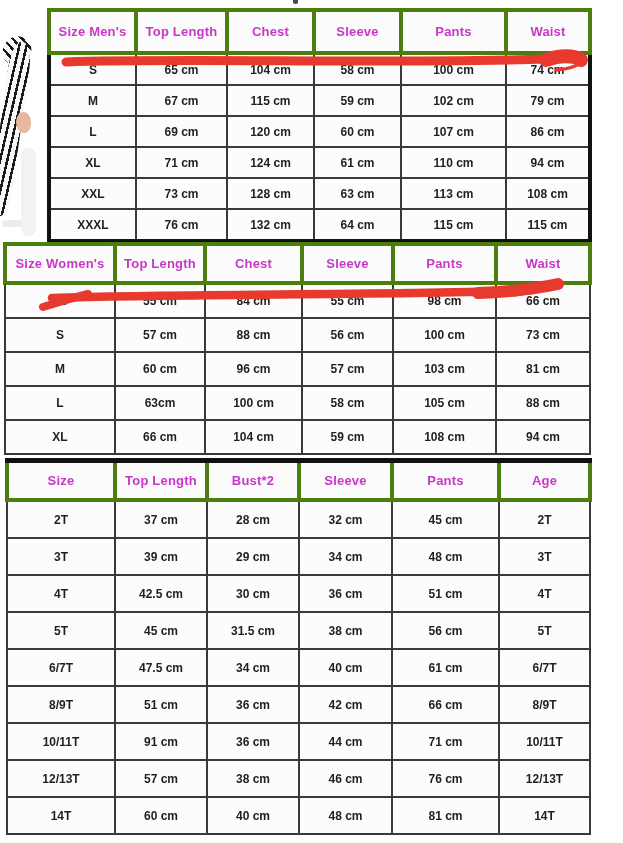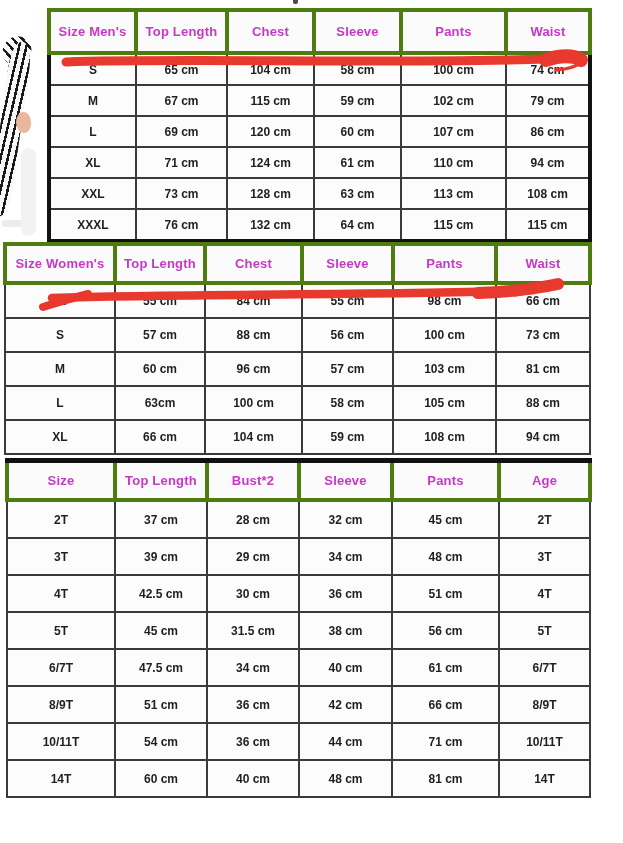--- a/index.html
+++ b/index.html
@@ -272,25 +272,33 @@
       <tr>
         <td>8/9T</td>
         <td>51 cm</td>
         <td>36 cm</td>
         <td>42 cm</td>
         <td>66 cm</td>
         <td>8/9T</td>
       </tr>
       <tr>
         <td>10/11T</td>
-        <td>54 cm</td>
+        <td>91 cm</td>
         <td>36 cm</td>
         <td>44 cm</td>
         <td>71 cm</td>
         <td>10/11T</td>
+      </tr>
+      <tr>
+        <td>12/13T</td>
+        <td>57 cm</td>
+        <td>38 cm</td>
+        <td>46 cm</td>
+        <td>76 cm</td>
+        <td>12/13T</td>
       </tr>
       <tr>
         <td>14T</td>
         <td>60 cm</td>
         <td>40 cm</td>
         <td>48 cm</td>
         <td>81 cm</td>
         <td>14T</td>
       </tr>
     </tbody>

